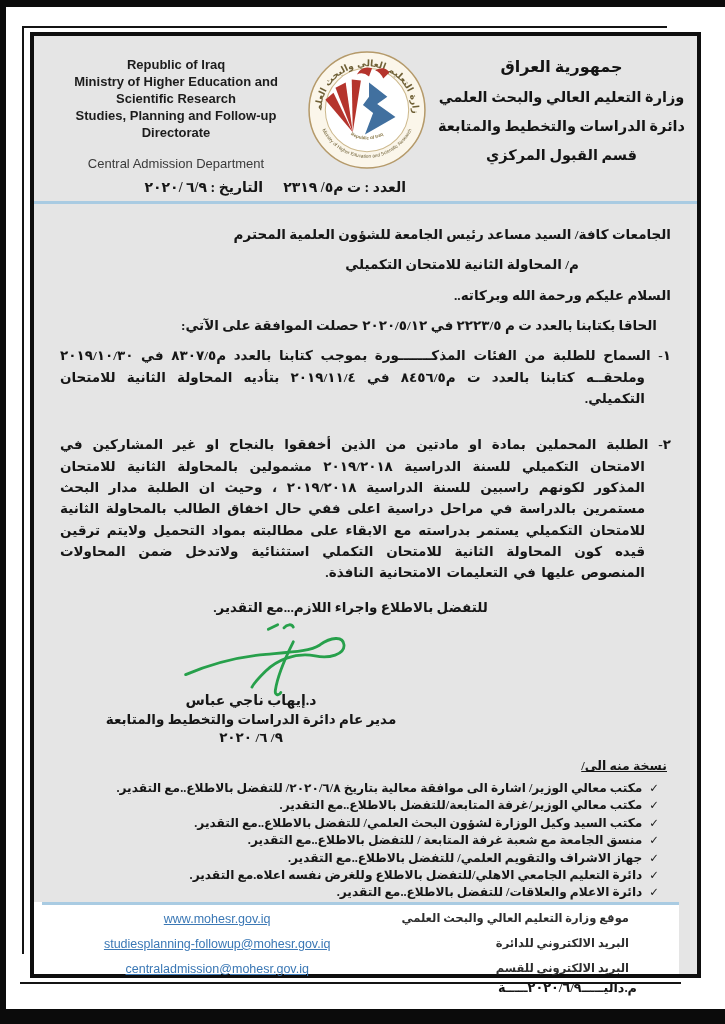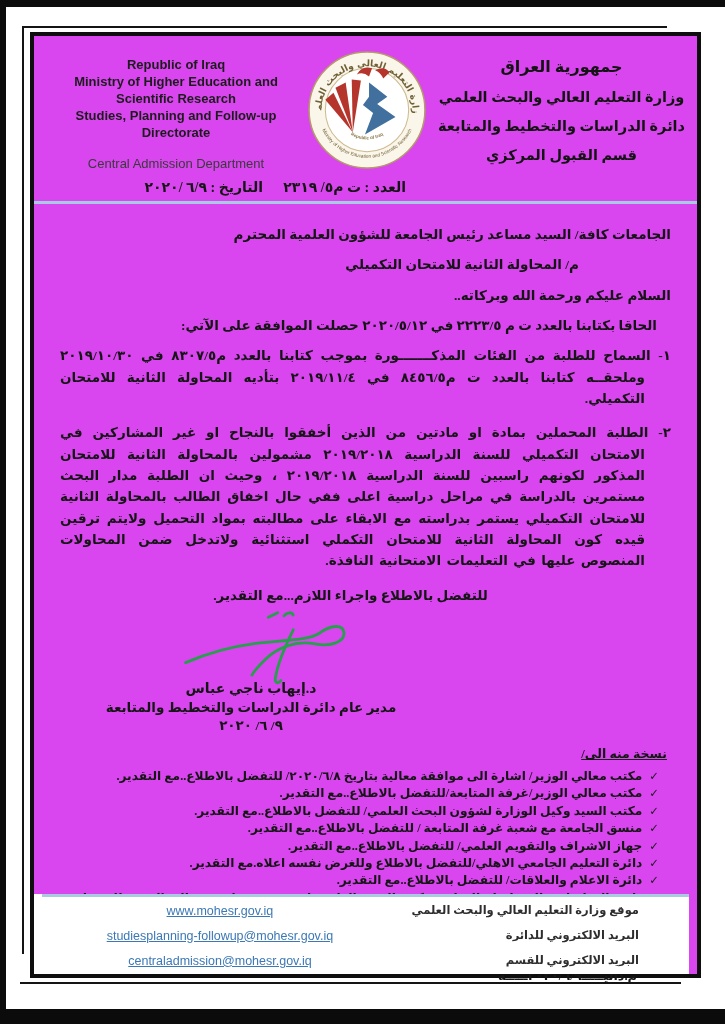--- a/index.html
+++ b/index.html
@@ -7,21 +7,21 @@
     width:725px;height:1024px;position:relative;background:#ffffff;
     font-family:"Liberation Serif","DejaVu Sans",serif;color:#161616;overflow:hidden;
   }
   
   .scan-top{position:absolute;top:0;left:0;width:100%;height:7px;background:#0b0b0b;}
   .scan-bottom{position:absolute;bottom:0;left:0;width:100%;height:15px;background:#0b0b0b;}
   .scan-left{position:absolute;top:7px;left:0;width:6px;height:1002px;background:#0b0b0b;}
   .edge2-bottom{position:absolute;left:20px;right:44px;bottom:40px;height:2px;background:#141414;}
 
   
-  .frame{position:absolute;left:30px;top:32px;right:24px;bottom:46px;border:4px solid #0e0e0e;background:#d946ef;}
+  .frame{position:absolute;left:30px;top:32px;right:24px;bottom:46px;border:4px solid #0e0e0e;background:#e5e5e5;}
   .frame::before{content:"";position:absolute;left:-12px;top:-10px;right:30px;height:2px;background:#141414;}
   .frame::after{content:"";position:absolute;left:-12px;top:-10px;bottom:20px;width:2px;background:#141414;}
 
   
   .header{display:flex;align-items:flex-start;padding:13px 8px 0 16px;}
   .hdr-en{width:252px;text-align:center;font-family:"Liberation Sans",sans-serif;
           font-weight:bold;font-size:13px;line-height:1.3;padding-top:8px;color:#1c1c1c;}
   .hdr-en-dept{margin-top:15px;font-weight:normal;font-size:13px;color:#3a3a3a;}
   .logo-wrap{width:124px;margin:0 4px;flex:0 0 auto;}
   .hdr-ar{flex:1;text-align:center;direction:rtl;font-weight:bold;font-size:14.5px;
@@ -35,38 +35,38 @@
 
   
   .letter{direction:rtl;text-align:right;padding:18px 26px 0 26px;
           font-size:13.5px;font-weight:bold;line-height:1.58;}
   .addressee{margin:2px 0 1px;}
   .subject{margin:9px 92px 0 0;}
   .subject span{text-decoration-thickness:1.5px;text-underline-offset:3px;}
   .greeting{margin:9px 0 0;}
   .reference{margin:9px 14px 0 0;}
   .item{margin-top:9px;padding-right:26px;text-indent:-26px;text-align:justify;word-spacing:2px;}
-  .item.second{margin-top:13px;}
+  .item.second{margin-top:25px;}
   .closing{margin:13px 30px 0 0;text-align:center;}
 
   .sig-block{width:330px;margin:2px 255px 0 0;text-align:center;}
   .sig-svg{display:block;margin:0 auto -6px 70px;}
   .sig-name{font-size:14px;line-height:1.35;}
   .sig-title{font-size:13.5px;line-height:1.35;}
   .sig-date{font-size:13.5px;line-height:1.35;}
 
   .cc{margin-top:10px;}
   .cc-head{font-size:12.5px;text-decoration:underline;margin:0 4px 4px 0;}
   .cc-item{font-size:12.2px;font-weight:bold;line-height:1.26;padding-right:30px;text-indent:-18px;margin-top:2px;}
   .cc-item .chk{font-family:"DejaVu Sans",sans-serif;font-size:11.5px;margin-left:7px;color:#222;}
 
   .archive-note{margin-top:10px;text-align:right;padding-left:0;padding-right:34px;font-size:12.8px;direction:rtl;}
 
   
-  .footer{position:absolute;left:0;right:8px;bottom:0;height:80px;background:#fff;padding-left:8px;}
+  .footer{position:absolute;left:0;right:18px;bottom:0;height:72px;background:#fff;padding-left:8px;}
   .footer-topline{height:3px;background:#a9cbe2;}
   .f-row{display:flex;align-items:center;height:25px;}
   .f-link-col{width:55%;text-align:center;}
   .f-link{font-family:"Liberation Sans",sans-serif;font-size:12.5px;color:#3b78b5;
           text-decoration:underline;cursor:pointer;}
   .f-label-col{width:45%;direction:rtl;text-align:right;padding-right:50px;box-sizing:border-box;
                font-size:11.5px;font-weight:bold;color:#2e2e2e;}
 </style>
 </head>
 <body>

